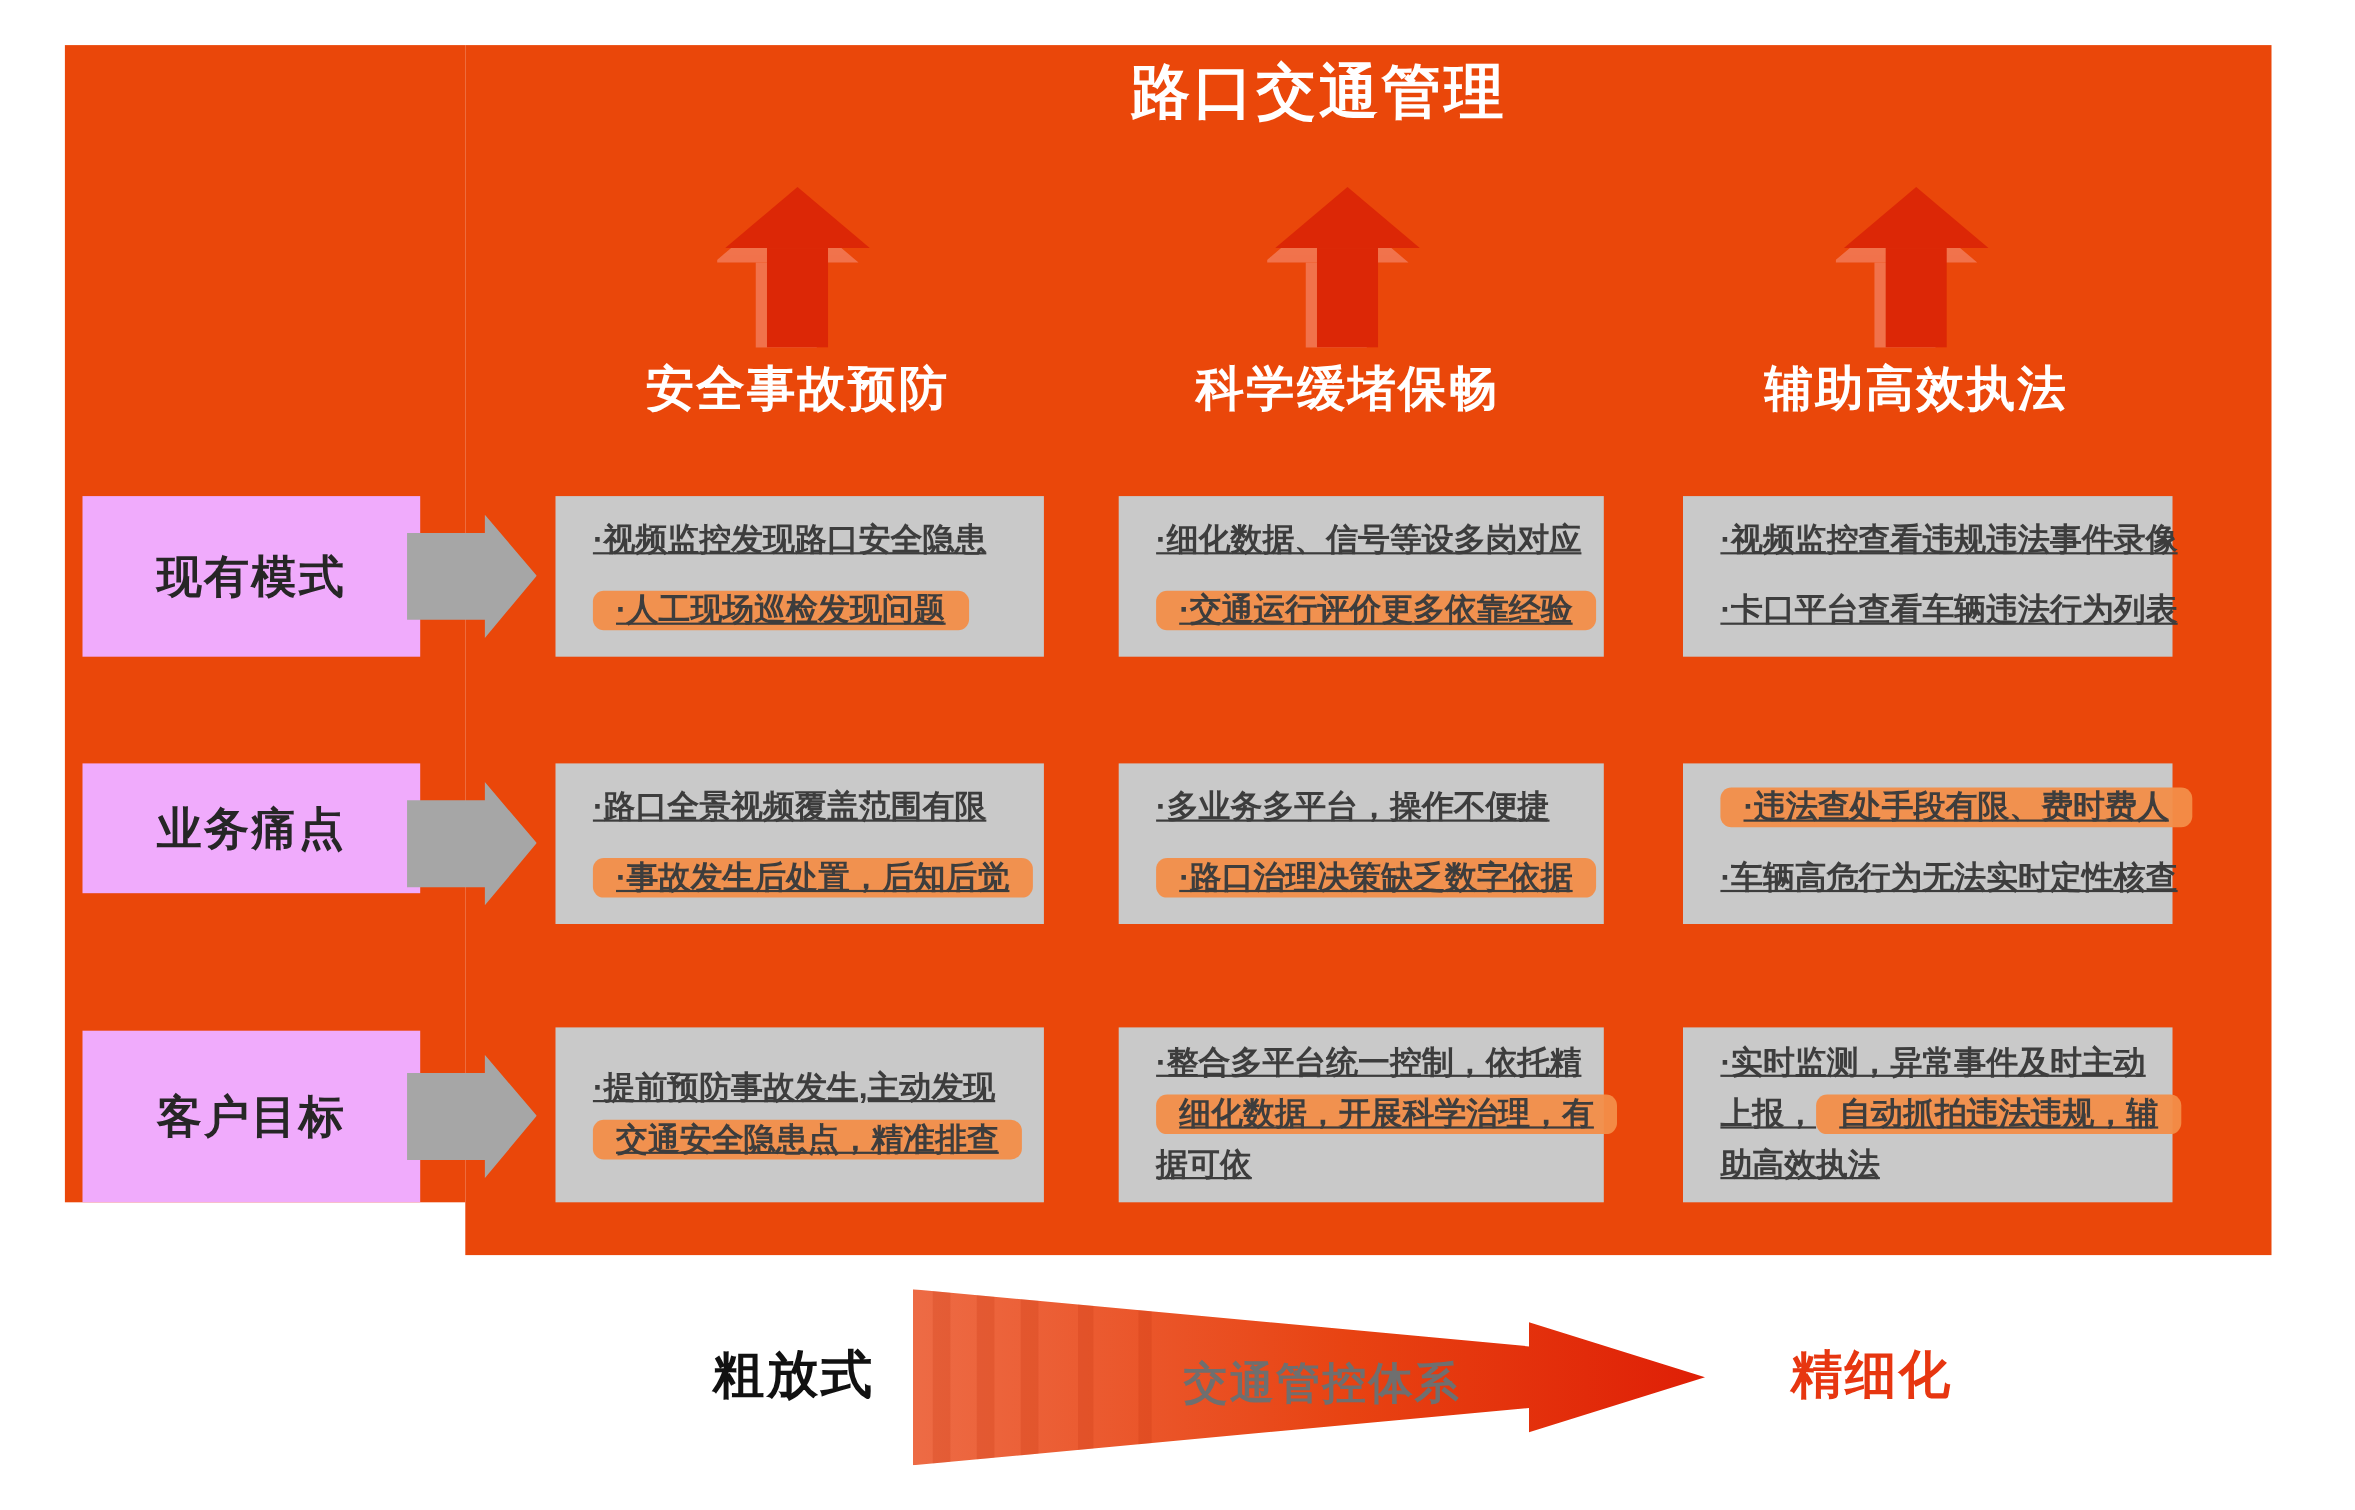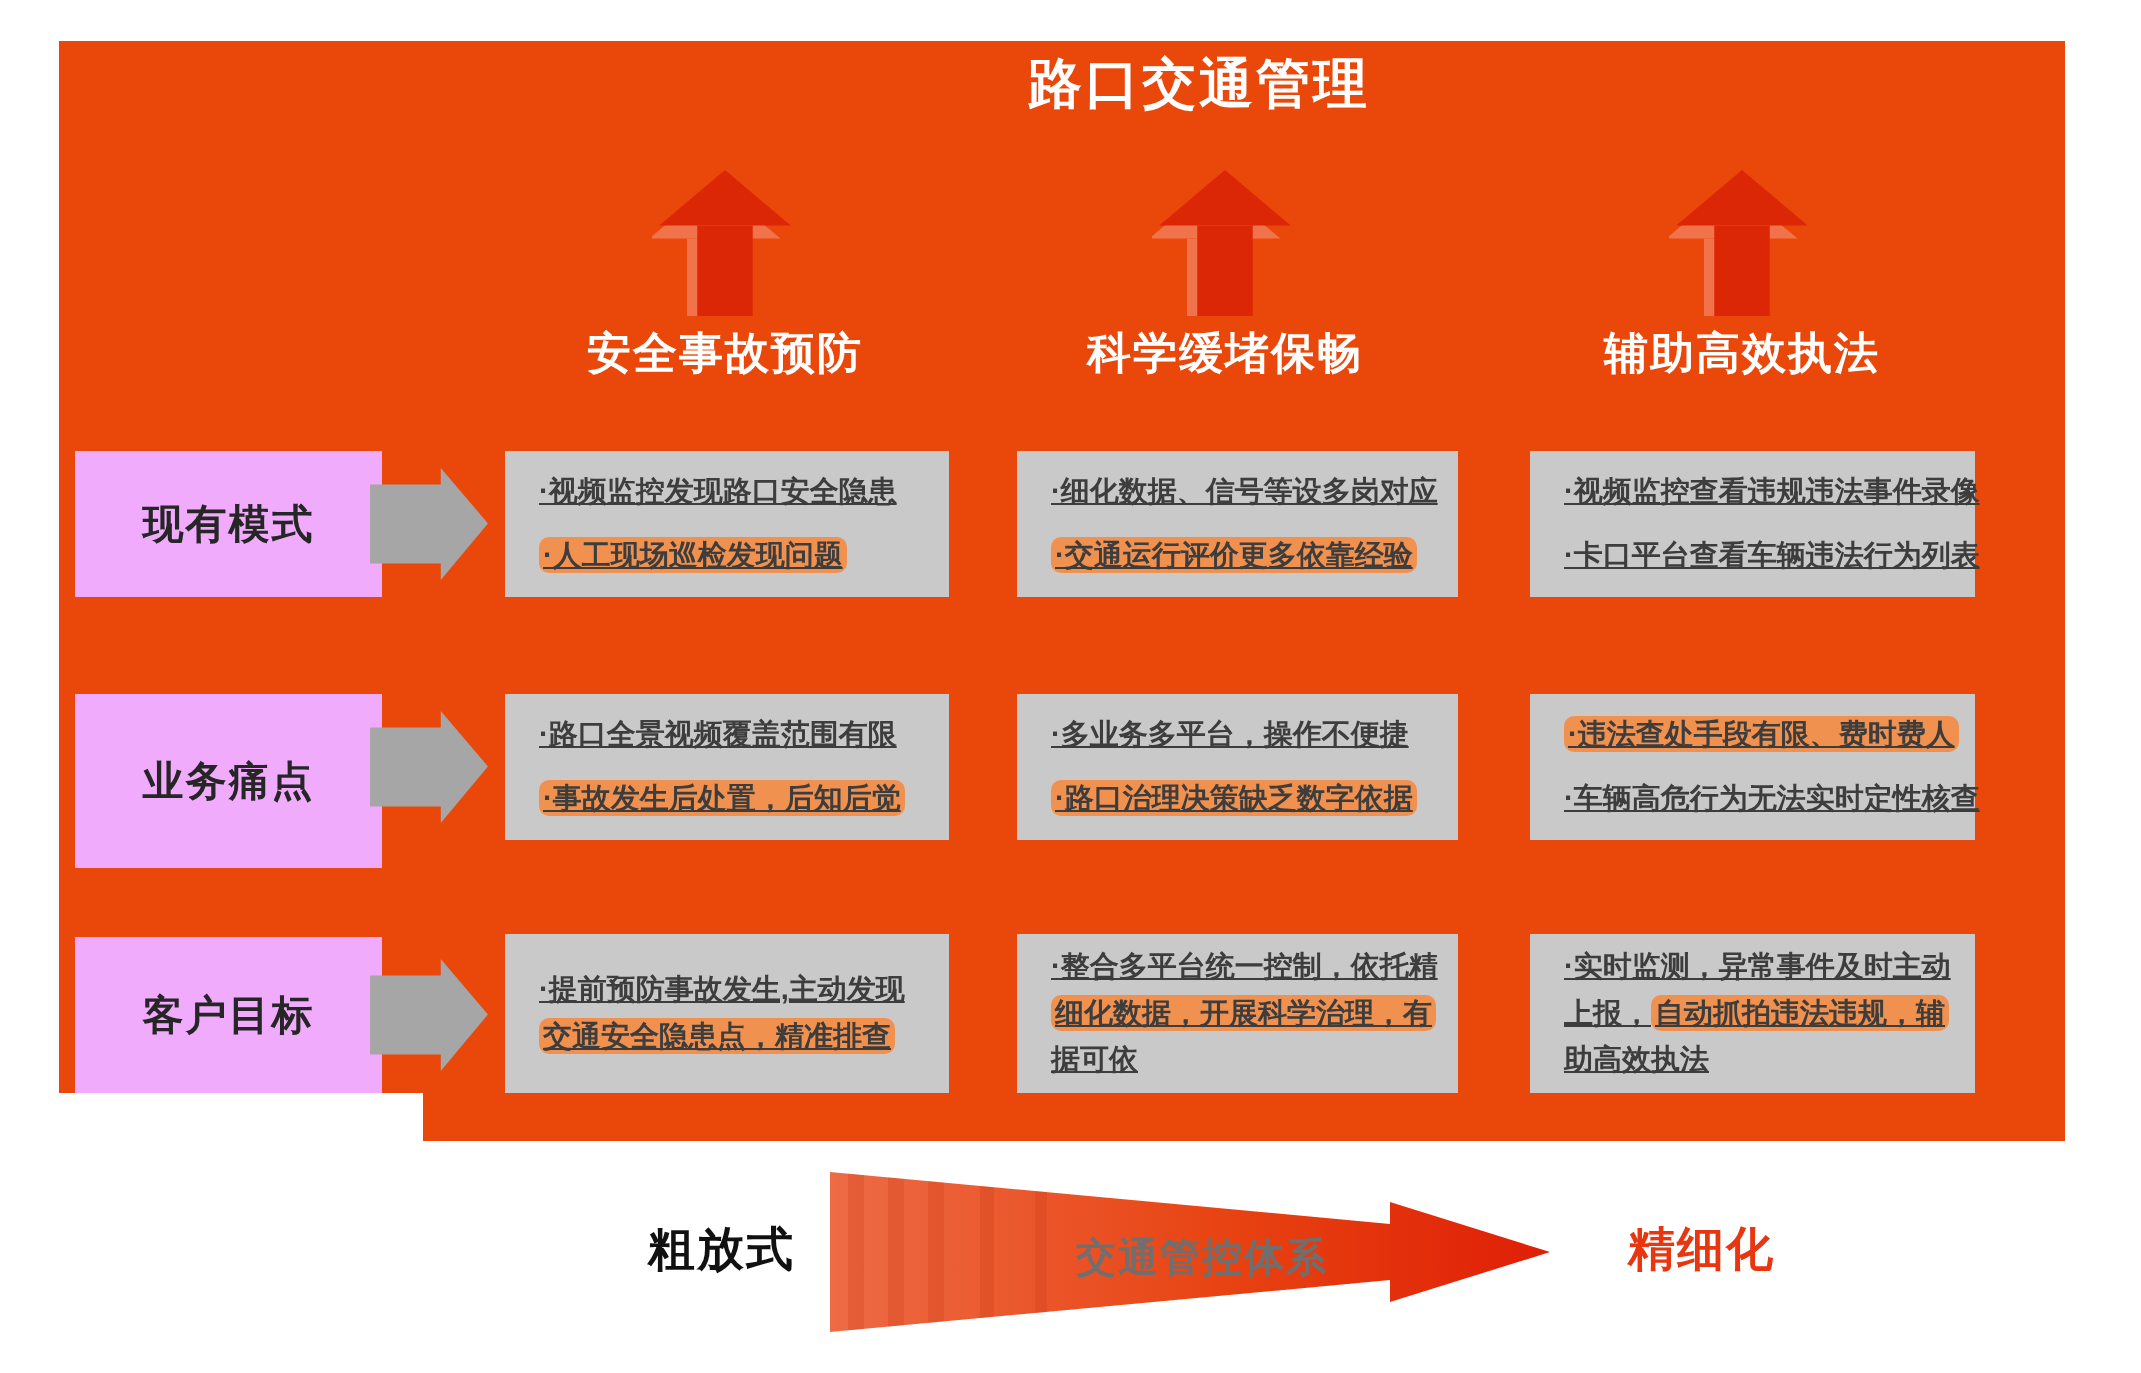--- a/index.html
+++ b/index.html
@@ -22,38 +22,38 @@
     position:absolute;top:324px;width:520px;text-align:center;
     font-size:44px;font-weight:bold;color:#ffffff;letter-spacing:2px;
   }
   .ch-0{left:465px;} .ch-1{left:965px;} .ch-2{left:1482px;}
 
   .row-label{
     position:absolute;left:75px;width:307px;background:#f0abfc;
     display:flex;align-items:center;justify-content:center;
     font-size:41px;font-weight:bold;color:#262626;letter-spacing:2px;
   }
-  .rl-0{top:451px;height:146px;} .rl-1{top:694px;height:174px;} .rl-2{top:937px;height:156px;}
+  .rl-0{top:451px;height:146px;} .rl-1{top:694px;height:118px;} .rl-2{top:937px;height:156px;}
 
   .right-arrow{position:absolute;width:118px;height:112px;}
   .ra-0{left:370px;top:468px;} .ra-1{left:370px;top:711px;} .ra-2{left:370px;top:959px;}
 
   .cell{
     position:absolute;background:#c9c9c9;box-sizing:border-box;
     display:flex;flex-direction:column;justify-content:center;
     padding:12px 22px 12px 34px;gap:26px;
     font-size:29px;font-weight:600;color:#3d3d3d;text-align:left;line-height:1.3;text-decoration:underline;
   }
   .cell.row-2{gap:9px;}
   .row-0{top:451px;height:146px;} .row-1{top:694px;height:146px;} .row-2{top:934px;height:159px;}
   .col-0{left:505px;width:444px;} .col-1{left:1017px;width:441px;} .col-2{left:1530px;width:445px;}
   .line{white-space:nowrap;}
   .hl{
     background:rgba(243,142,73,0.95);
-    border-radius:10px;padding:2px 4px;box-decoration-break:clone;
+    border-radius:10px;padding:2px 21px;box-decoration-break:clone;
   }
 
   .b-left{position:absolute;left:648px;top:1218px;font-size:47px;font-weight:bold;color:#111111;letter-spacing:2px;}
   .b-arrow{position:absolute;left:830px;top:1172px;width:720px;height:160px;}
   .b-mid{position:absolute;left:1062px;top:1230px;width:280px;text-align:center;font-size:40px;font-weight:bold;color:#6f6f6f;letter-spacing:2px;}
   .b-right{position:absolute;left:1628px;top:1218px;font-size:47px;font-weight:bold;color:#e73610;letter-spacing:2px;}
 </style>
 </head>
 <body>
 

